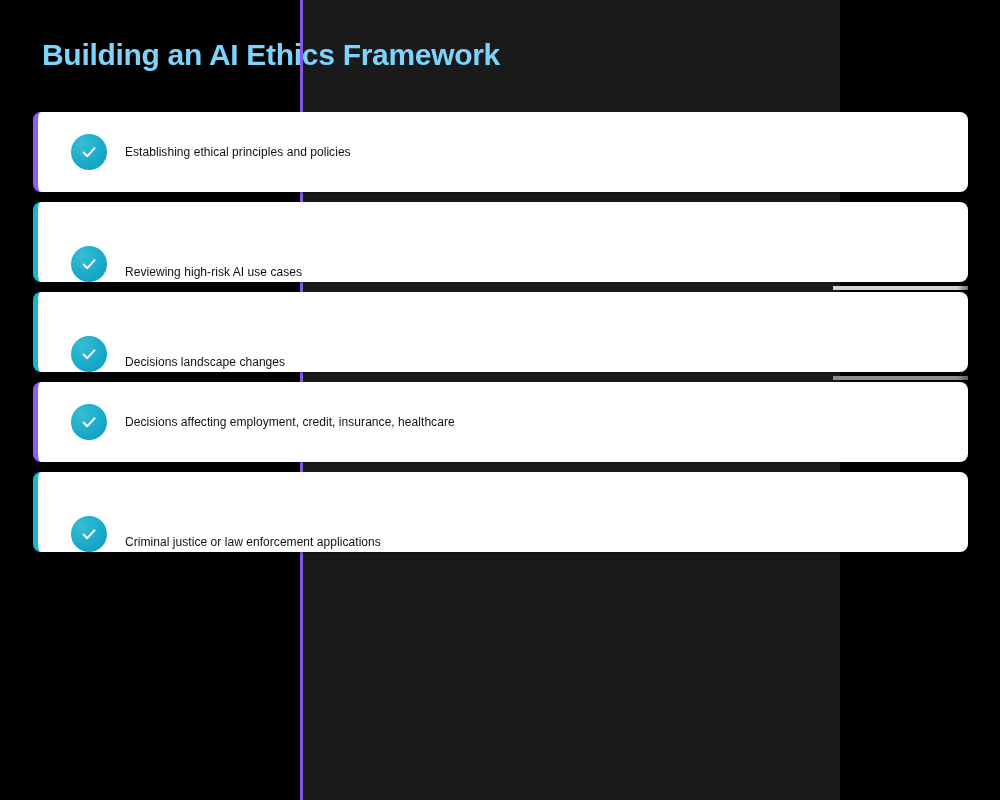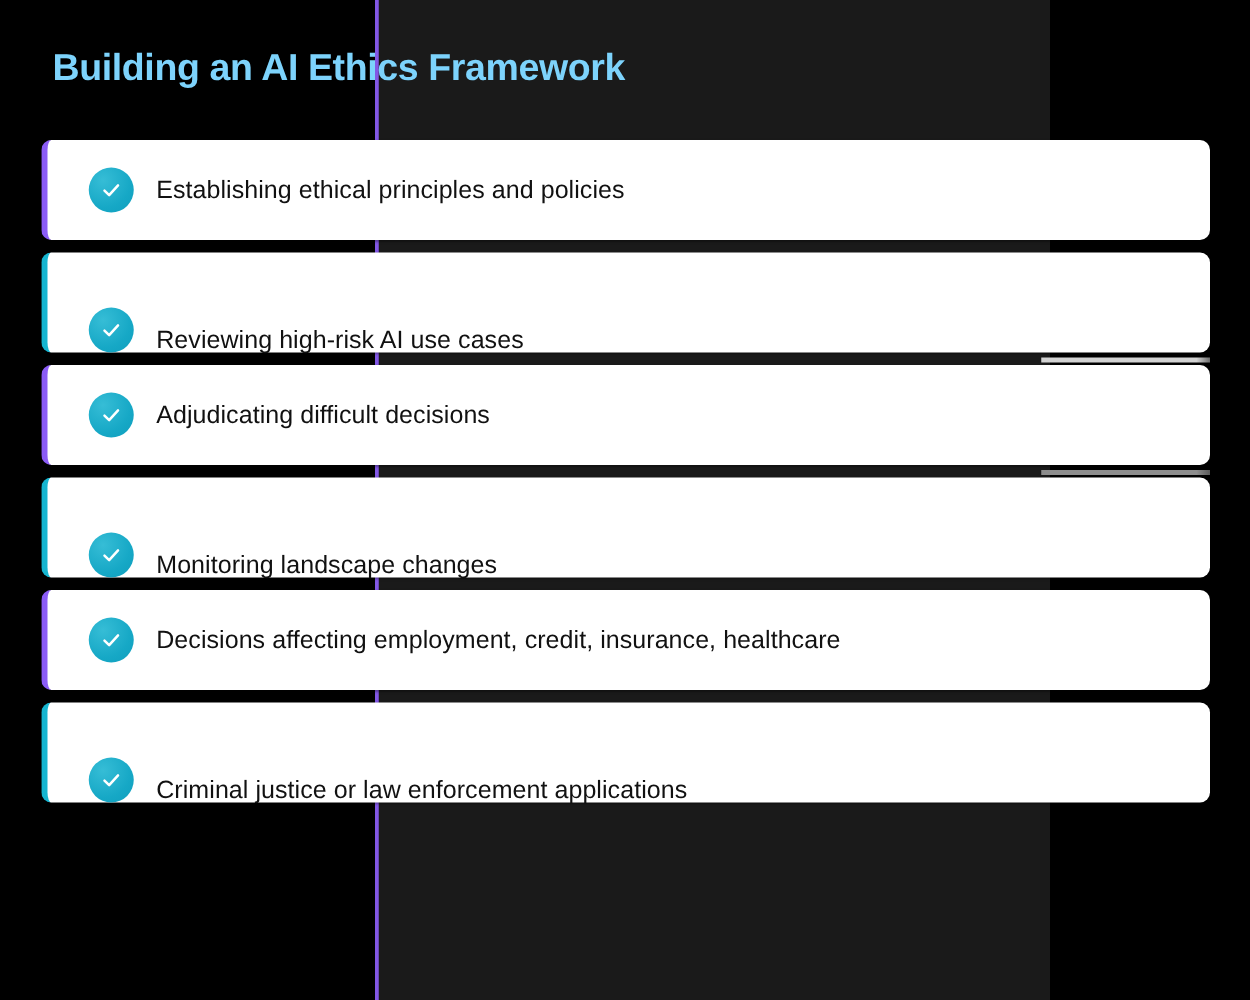--- a/index.html
+++ b/index.html
@@ -92,21 +92,21 @@
     display: flex;
     align-items: center;
     justify-content: center;
   }
   .check-badge svg {
     display: block;
   }
 
   .card-label {
     margin-left: 18px;
-    font-size: 20px;
+    font-size: 12px;
     line-height: 20px;
     font-weight: 400;
     color: #111111;
     letter-spacing: 0.05px;
     white-space: nowrap;
   }
 
   
   .gutter-rule {
     position: absolute;
@@ -157,36 +157,28 @@
 
     <div class="card accent-cyan">
       <span class="check-badge">
         <svg width="20" height="20" viewBox="0 0 24 24" aria-hidden="true">
           <path d="M5.5 12.6 L10 17 L18.5 7.6" fill="none" stroke="#ffffff" stroke-width="2.4" stroke-linecap="round" stroke-linejoin="round"></path>
         </svg>
       </span>
       <span class="card-label">Reviewing high-risk AI use cases</span>
     </div>
 
-    <div class="card">
-      <span class="check-badge">
-        <svg width="20" height="20" viewBox="0 0 24 24" aria-hidden="true">
-          <path d="M5.5 12.6 L10 17 L18.5 7.6" fill="none" stroke="#ffffff" stroke-width="2.4" stroke-linecap="round" stroke-linejoin="round"></path>
-        </svg>
-      </span>
-      <span class="card-label">Adjudicating difficult decisions</span>
-    </div>
 
     <div class="card accent-cyan">
       <span class="check-badge">
         <svg width="20" height="20" viewBox="0 0 24 24" aria-hidden="true">
           <path d="M5.5 12.6 L10 17 L18.5 7.6" fill="none" stroke="#ffffff" stroke-width="2.4" stroke-linecap="round" stroke-linejoin="round"></path>
         </svg>
       </span>
-      <span class="card-label">Monitoring landscape changes</span>
+      <span class="card-label">Decisions landscape changes</span>
     </div>
 
     <div class="card">
       <span class="check-badge">
         <svg width="20" height="20" viewBox="0 0 24 24" aria-hidden="true">
           <path d="M5.5 12.6 L10 17 L18.5 7.6" fill="none" stroke="#ffffff" stroke-width="2.4" stroke-linecap="round" stroke-linejoin="round"></path>
         </svg>
       </span>
       <span class="card-label">Decisions affecting employment, credit, insurance, healthcare</span>
     </div>

